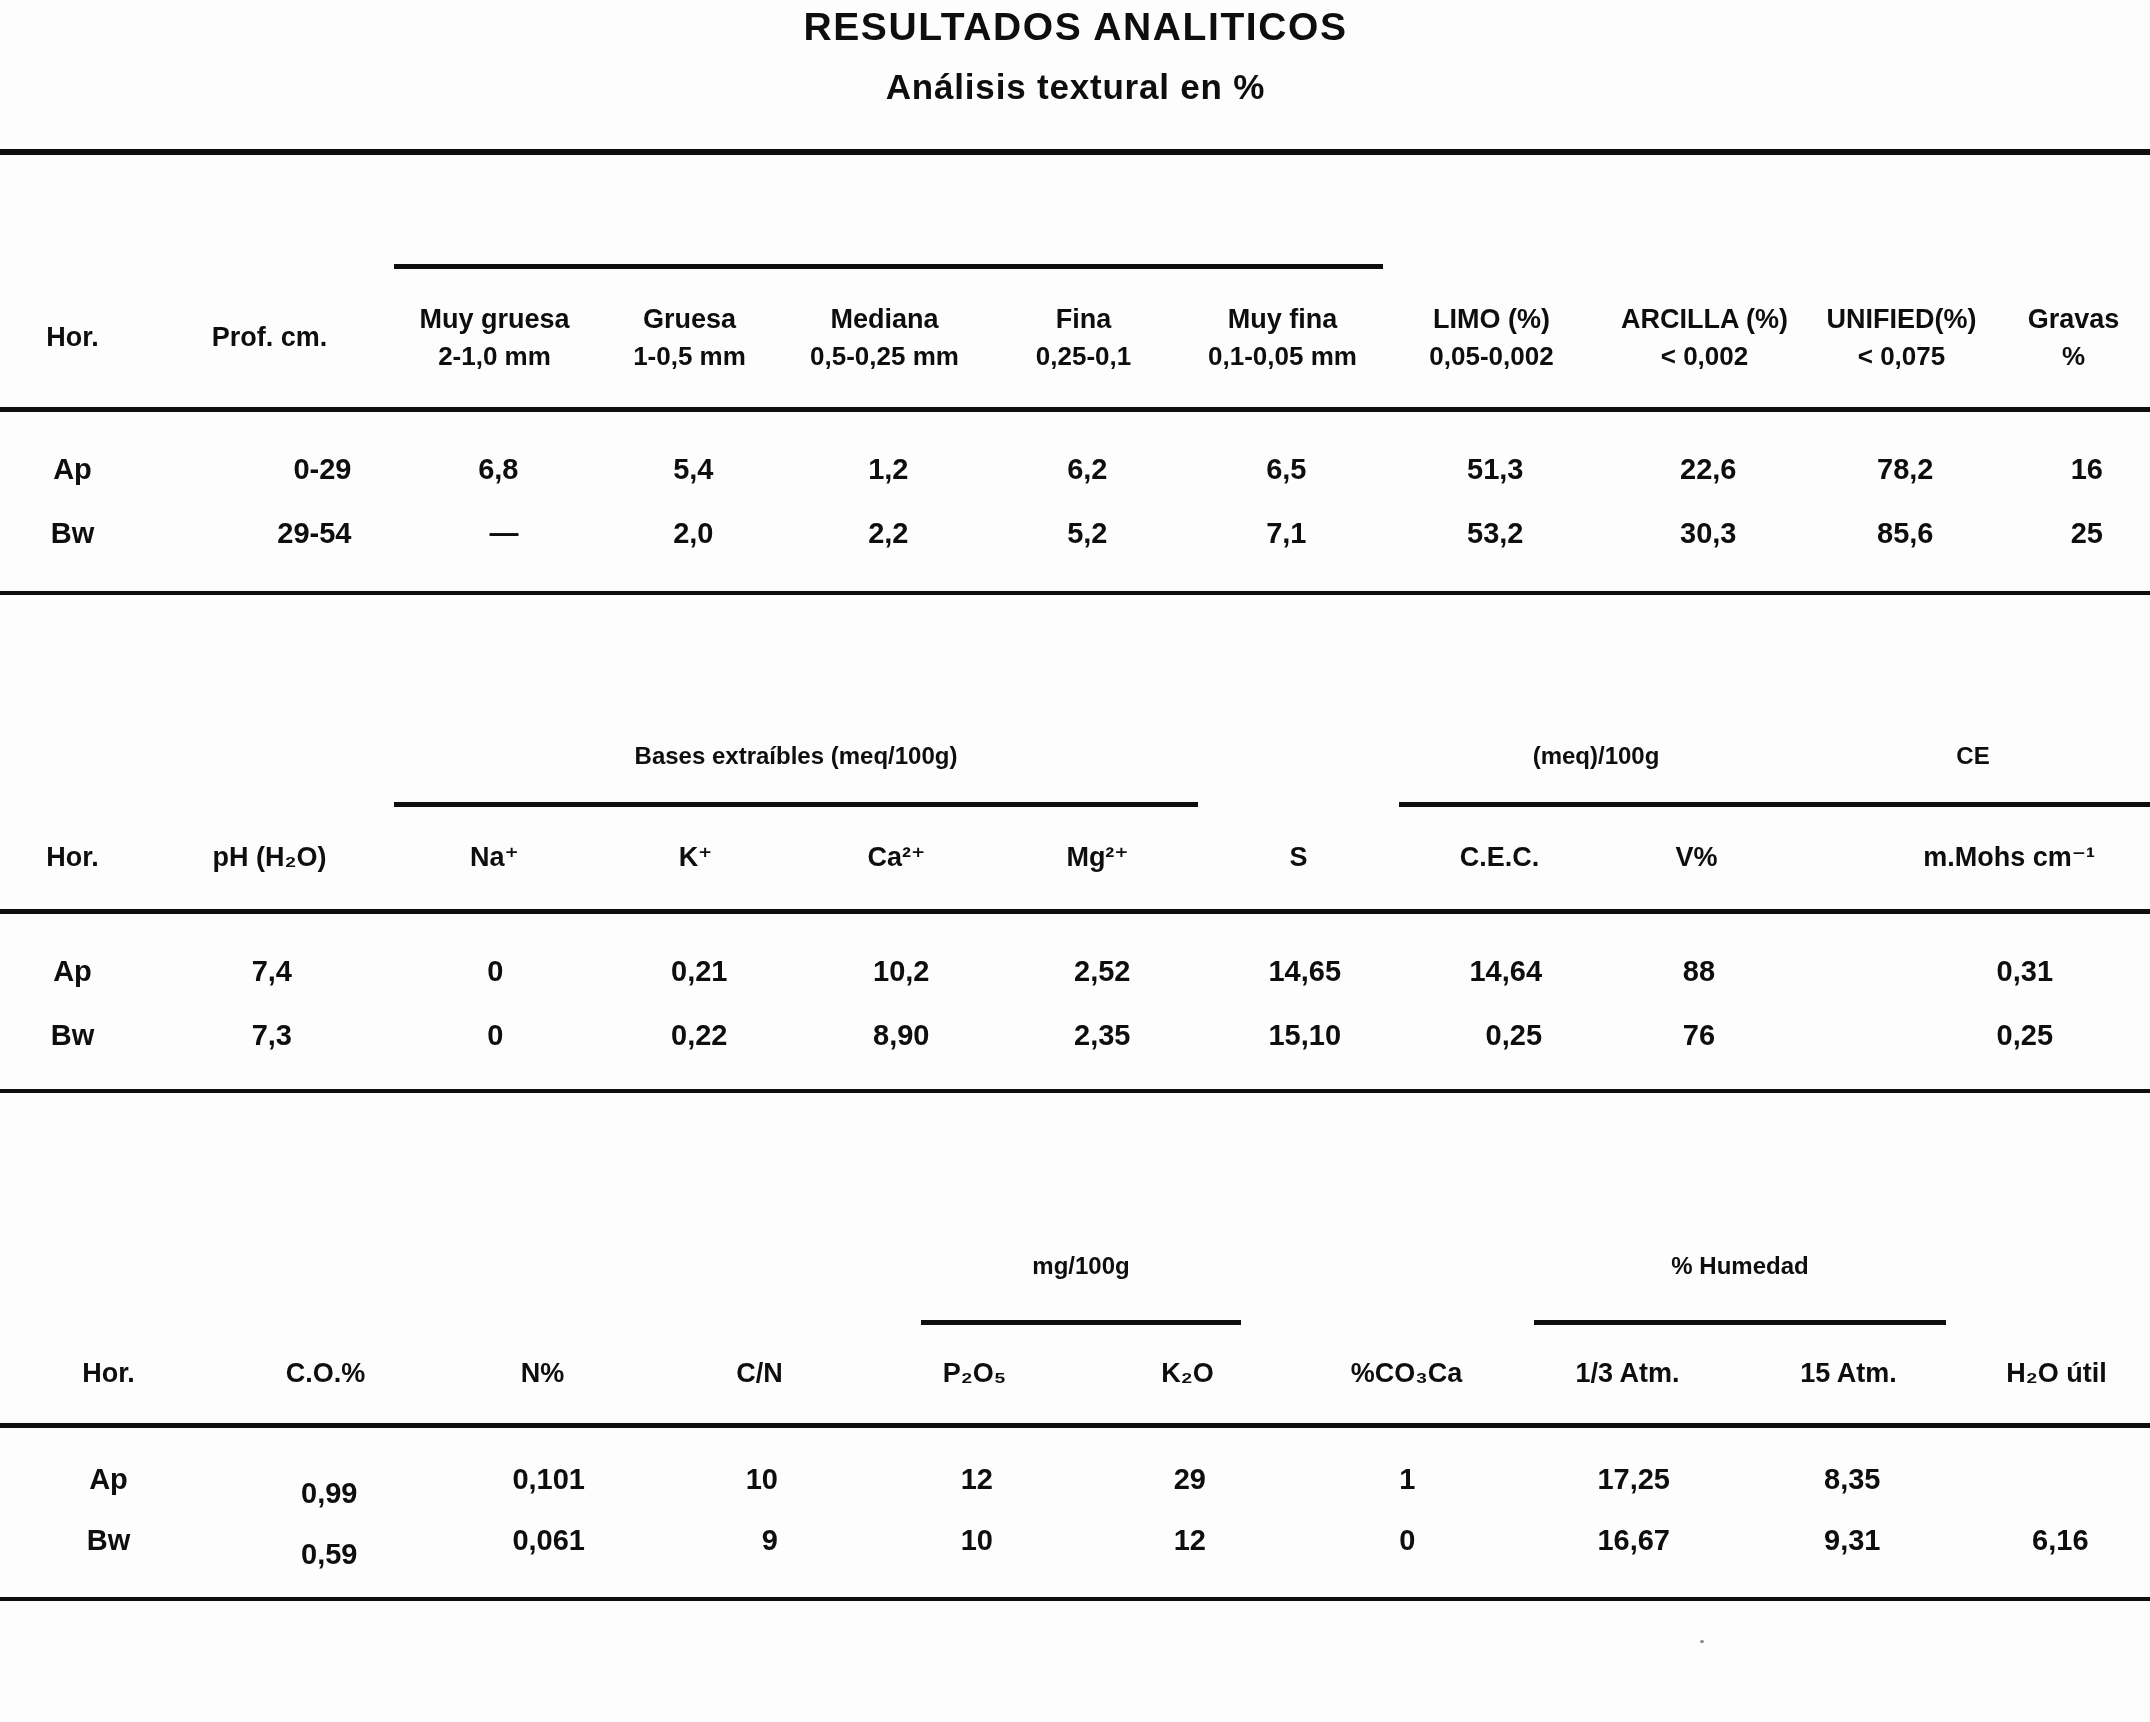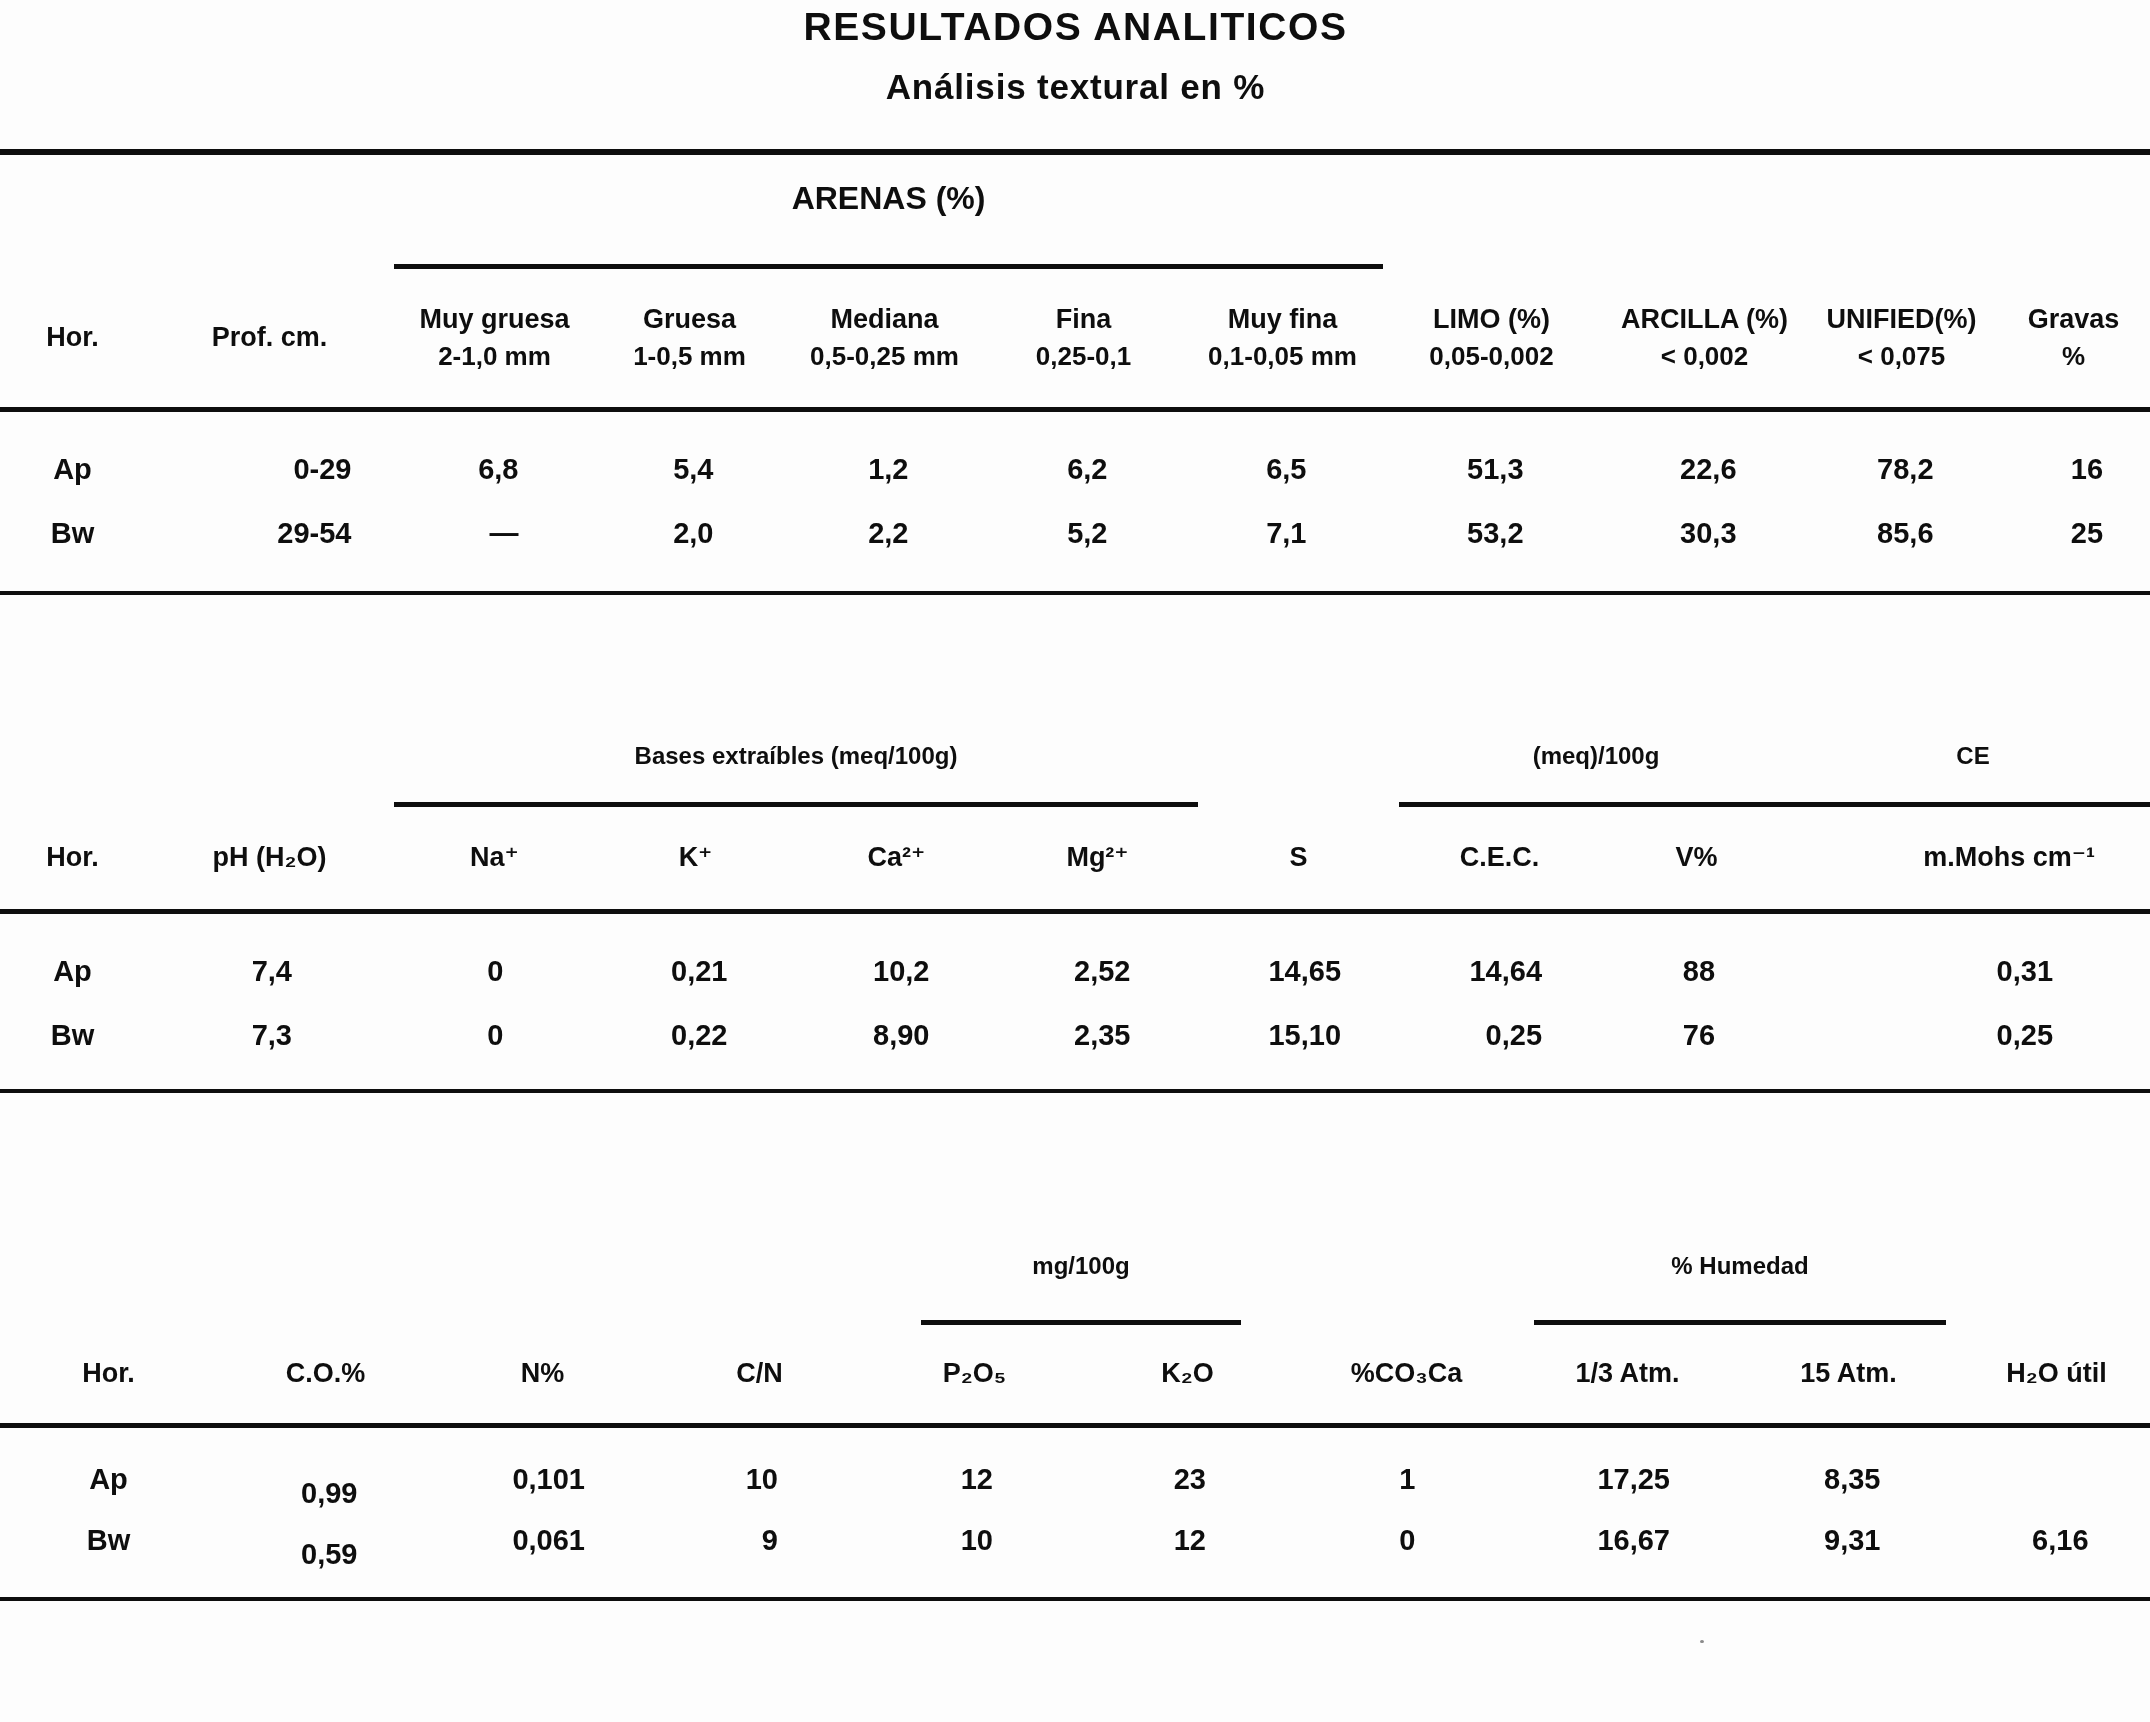--- a/index.html
+++ b/index.html
@@ -108,21 +108,20 @@
     <col style="width:201px">
       <col style="width:217px">
       <col style="width:209px">
     <col style="width:185px">
       <col style="width:159px">
   </colgroup>
   <tbody>
       <tr class="grow">
     <td colspan="2"></td>
     <td colspan="5">
-      <div class="gtxt">ARENAS (%)</div>
       <div class="grule"></div>
     </td>
     <td colspan="4"></td>
   </tr>
   <tr class="hrow">
     <td>
           <div class="hname">Hor.</div>
         </td>
     <td>
           <div class="hname">Prof. cm.</div>
@@ -355,21 +354,21 @@
   </tr>
   <tr class="sp spA">
         <td colspan="10"></td>
       </tr>
   <tr class="drow">
     <td><span class="v">Ap</span></td>
     <td><span class="v">0,99</span></td>
     <td><span class="v">0,101</span></td>
     <td><span class="v">10</span></td>
     <td><span class="v">12</span></td>
-    <td><span class="v">23</span></td>
+    <td><span class="v">29</span></td>
     <td><span class="v">1</span></td>
     <td><span class="v">17,25</span></td>
     <td><span class="v">8,35</span></td>
     <td><span class="v"></span></td>
   </tr>
   <tr class="drow">
     <td><span class="v">Bw</span></td>
     <td><span class="v">0,59</span></td>
     <td><span class="v">0,061</span></td>
     <td><span class="v">9</span></td>

